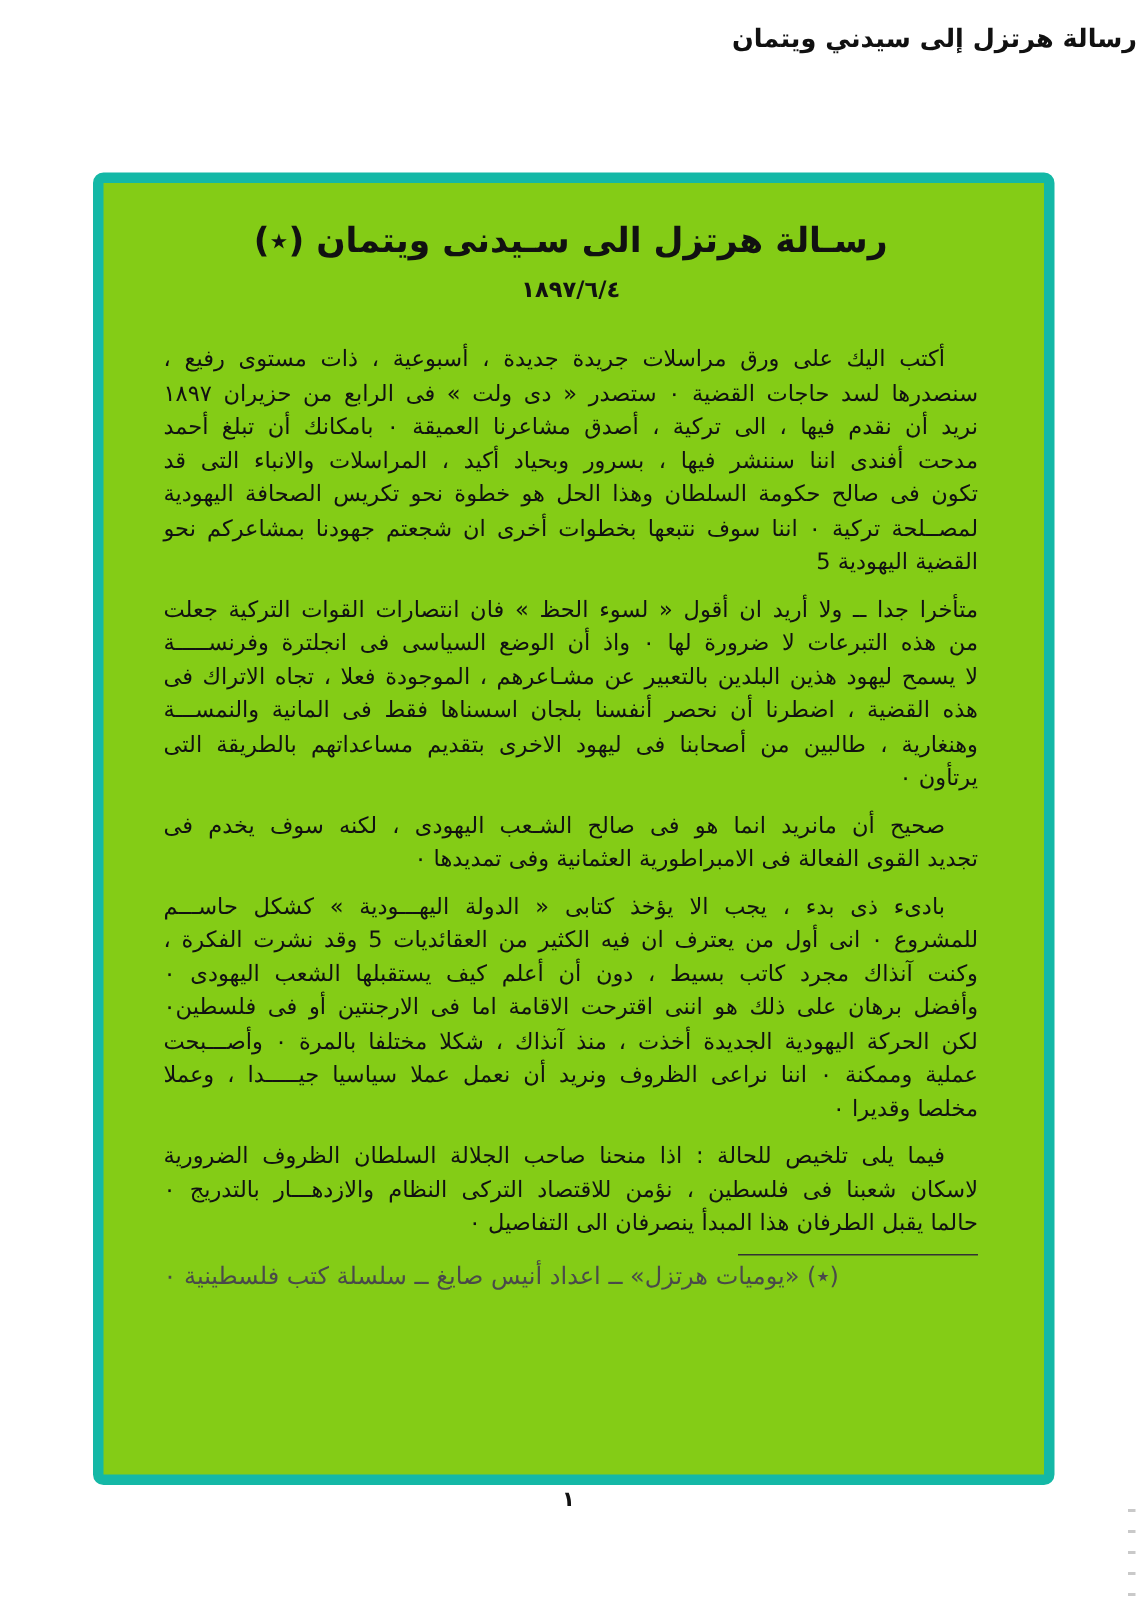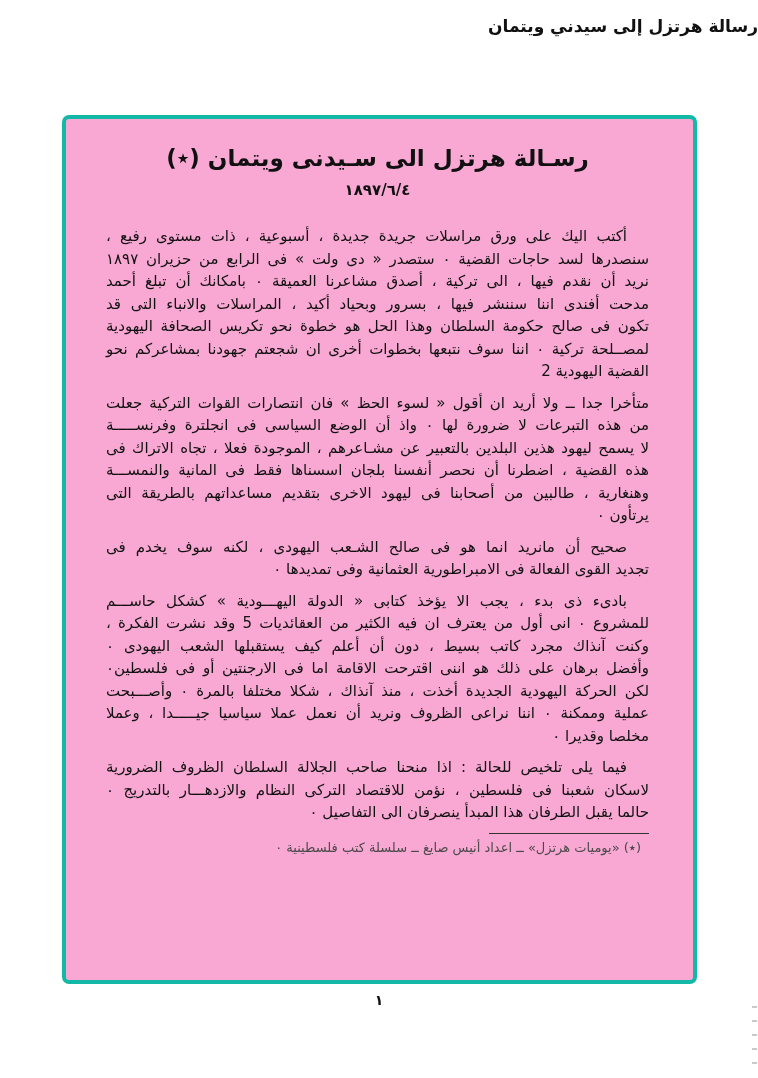--- a/index.html
+++ b/index.html
@@ -21,23 +21,23 @@
     margin:0;
   }
   .top-header .source-line {
     font-size:11.5px; font-weight:bold;
     margin-top:9px; color:#141414;
   }
   
   .doc-frame {
     position:absolute; left:62px; top:115px;
     width:627px; height:861px;
-    border:4px solid #14b8a6;
+    border:7px solid #14b8a6;
     border-radius:7px;
-    background:#f9a8d4;
+    background:#84cc16;
   }
   .doc-content {
     position:absolute; inset:0;
     padding:26px 44px 0 40px;
     direction:rtl;
   }
   .doc-title {
     text-align:center; font-size:23px; font-weight:bold;
     margin:0 0 10px 0; letter-spacing:0;
   }
@@ -56,22 +56,22 @@
   .doc-line.last { text-align-last:right; }
   .doc-line.first { padding-right:22px; }
   
   .footnote-sep {
     margin:7px 0 6px auto;
     width:160px; height:0;
     border-top:1.5px solid #333;
     margin-left:auto; margin-right:0;
   }
   .footnote {
-    direction:rtl; text-align:right;
-    font-size:13px; color:#4a4a4a;
+    direction:rtl; text-align:left;
+    font-size:16px; color:#4a4a4a;
     padding-right:8px; line-height:16px;
   }
   
   .page-number {
     position:absolute; top:992px; left:0; right:0;
     text-align:center; font-size:14px; font-weight:bold;
   }
   
   .edge-marks {
     position:absolute; right:1px; top:1006px;
@@ -94,21 +94,21 @@
     <div class="doc-title">رسـالة هرتزل الى سـيدنى ويتمان (٭)</div>
     <div class="doc-date">١٨٩٧/٦/٤</div>
     <div class="doc-body">
         <div class="para">
           <div class="doc-line first">أكتب اليك على ورق مراسلات جريدة جديدة ، أسبوعية ، ذات مستوى رفيع ،</div>
           <div class="doc-line">سنصدرها لسد حاجات القضية ٠ ستصدر « دى ولت » فى الرابع من حزيران ١٨٩٧</div>
           <div class="doc-line">نريد أن نقدم فيها ، الى تركية ، أصدق مشاعرنا العميقة ٠ بامكانك أن تبلغ أحمد</div>
           <div class="doc-line">مدحت أفندى اننا سننشر فيها ، بسرور وبحياد أكيد ، المراسلات والانباء التى قد</div>
           <div class="doc-line">تكون فى صالح حكومة السلطان وهذا الحل هو خطوة نحو تكريس الصحافة اليهودية</div>
           <div class="doc-line">لمصــلحة تركية ٠ اننا سوف نتبعها بخطوات أخرى ان شجعتم جهودنا بمشاعركم نحو</div>
-          <div class="doc-line last">القضية اليهودية 2</div>
+          <div class="doc-line last">القضية اليهودية 5</div>
         </div>
         <div class="para">
           <div class="doc-line">متأخرا جدا ــ ولا أريد ان أقول « لسوء الحظ » فان انتصارات القوات التركية جعلت</div>
           <div class="doc-line">من هذه التبرعات لا ضرورة لها ٠ واذ أن الوضع السياسى فى انجلترة وفرنســـــة</div>
           <div class="doc-line">لا يسمح ليهود هذين البلدين بالتعبير عن مشـاعرهم ، الموجودة فعلا ، تجاه الاتراك فى</div>
           <div class="doc-line">هذه القضية ، اضطرنا أن نحصر أنفسنا بلجان اسسناها فقط فى المانية والنمســـة</div>
           <div class="doc-line">وهنغارية ، طالبين من أصحابنا فى ليهود الاخرى بتقديم مساعداتهم بالطريقة التى</div>
           <div class="doc-line last">يرتأون ٠</div>
         </div>
         <div class="para">

